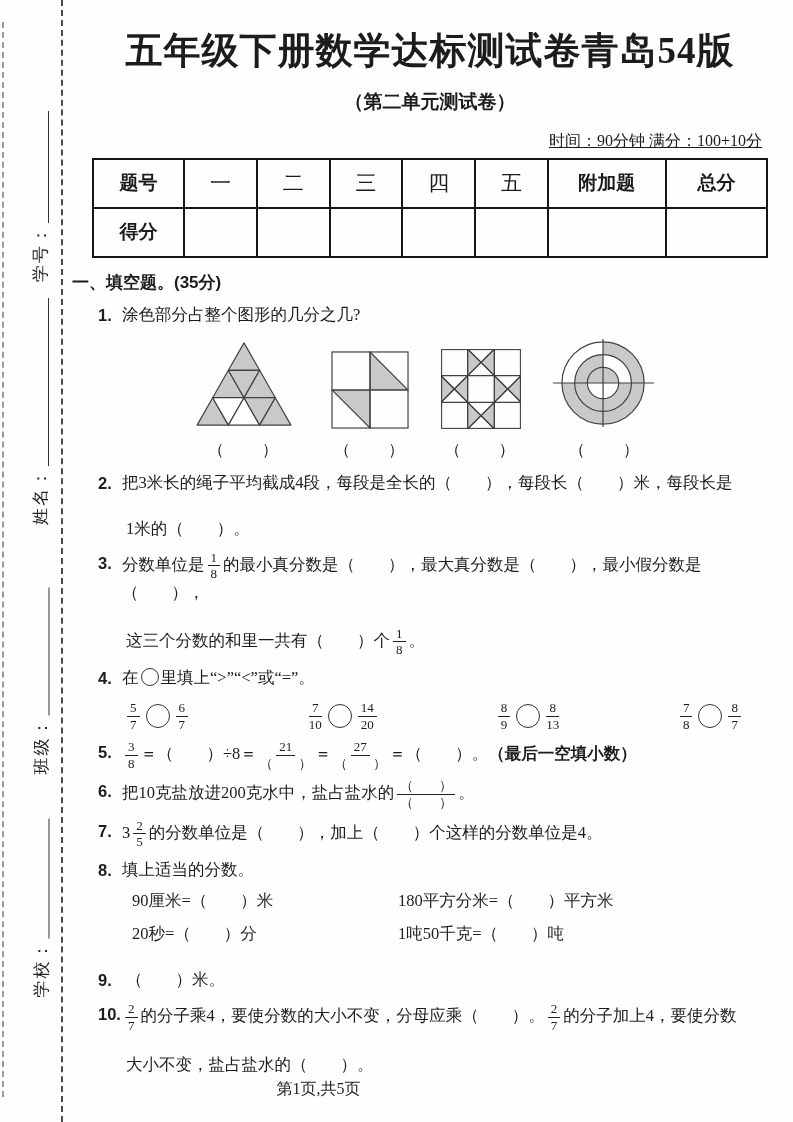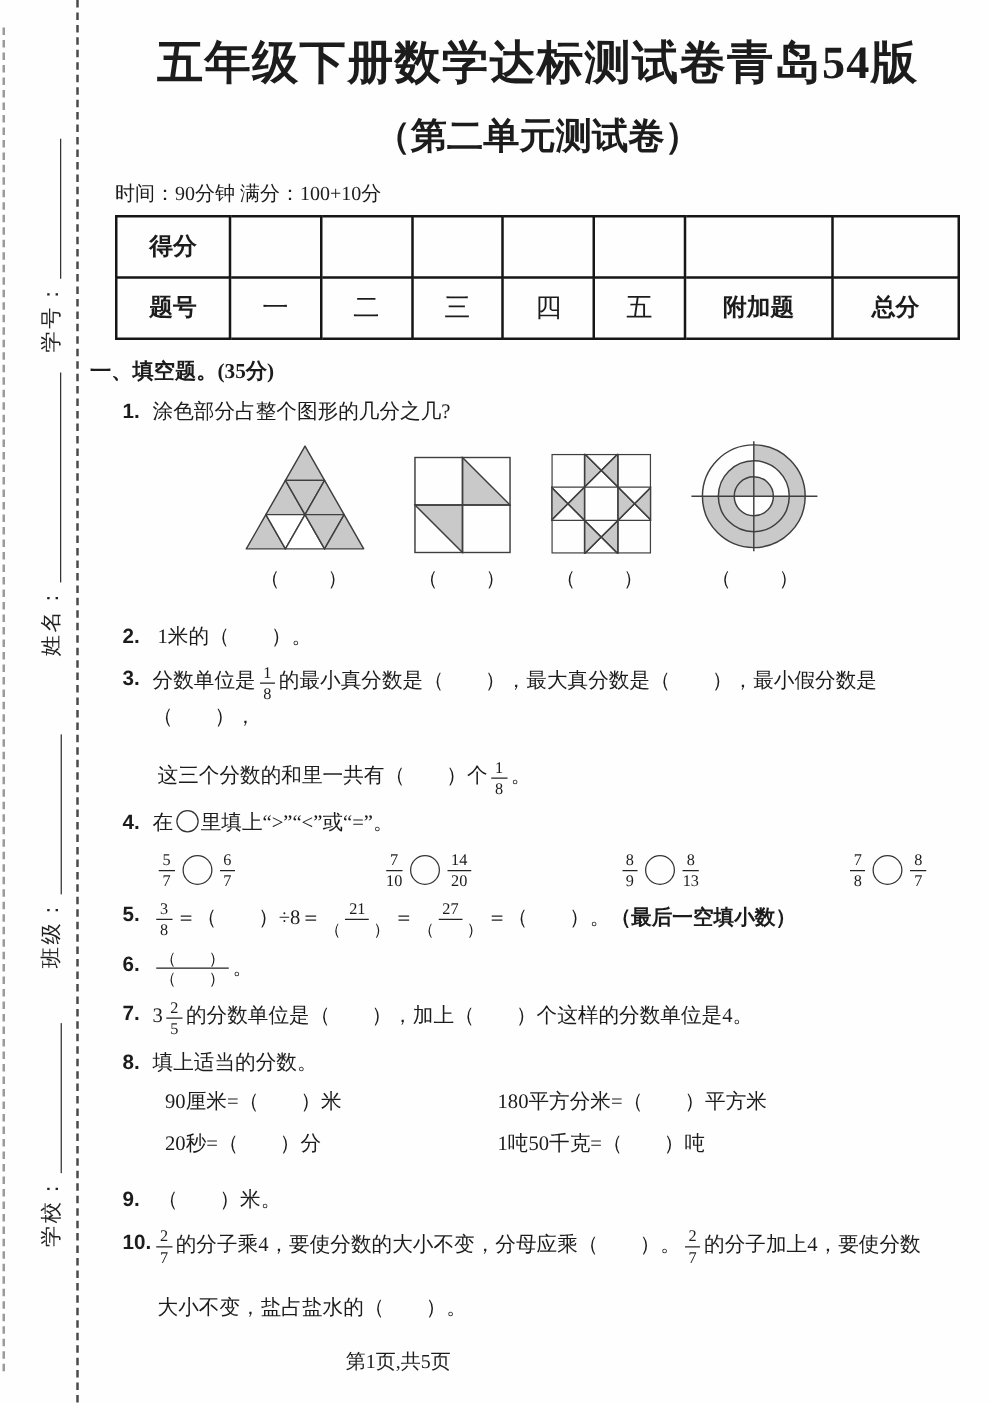--- a/index.html
+++ b/index.html
@@ -16,31 +16,31 @@
     transform:rotate(-90deg);font-size:17px;letter-spacing:2px;color:#222;
   }
   .sb-item .sb-label{white-space:nowrap;line-height:1;}
   .sb-rule{display:inline-block;border-bottom:1.6px solid #333;margin-left:2px;height:4px;}
   
   .content{position:absolute;left:92px;top:30px;width:676px;}
   .title{
     text-align:center;font-size:37px;font-weight:700;letter-spacing:1px;line-height:1.15;
     font-family:"Liberation Serif","DejaVu Serif",serif;
   }
-  .subtitle{text-align:center;font-size:29px;font-weight:700;margin-top:16px;}
-  .meta{text-align:left;font-size:16px;margin-top:16px;padding-right:6px;}
+  .subtitle{text-align:center;font-size:19px;font-weight:700;margin-top:16px;}
+  .meta{text-align:right;font-size:16px;margin-top:16px;padding-right:6px;text-decoration:underline;}
   table.score{width:100%;border-collapse:collapse;table-layout:fixed;margin-top:6px;}
   table.score td{
     border:2px solid #161616;text-align:center;vertical-align:middle;
     font-size:21px;height:45px;
   }
   table.score tr td:first-child,
   table.score tr td:nth-child(7),
   table.score tr td:nth-child(8){font-family:"Liberation Sans","DejaVu Sans",sans-serif;font-weight:700;font-size:19px;}
-  .bold-sans{font-family:Liberation Serif, serif;font-weight:700;}
+  .bold-sans{font-family:Liberation Sans, sans-serif;font-weight:700;}
   .section-heading{margin:13px 0 0 -20px;font-size:17px;}
   
   .q{position:relative;padding-left:30px;font-size:16.5px;line-height:1.5;margin-top:9px;}
   .qno{position:absolute;left:6px;top:0;font-family:"Liberation Sans","DejaVu Sans",sans-serif;font-weight:700;}
   .qline{margin-top:3px;}
   .indent2{padding-left:4px;margin-top:21px;}
   
   .frac{display:inline-flex;flex-direction:column;align-items:center;vertical-align:middle;
         line-height:1.05;font-size:13px;margin:0 3px;text-align:center;}
   .fn{border-bottom:1.3px solid #222;padding:0 3px 1px 3px;}
@@ -94,38 +94,38 @@
         <col style="width:10.8%">
         <col style="width:10.8%">
         <col style="width:10.8%">
       <col style="width:10.8%">
         <col style="width:10.8%">
         <col style="width:17.5%">
         <col style="width:15%">
     </colgroup>
     <tbody>
         <tr>
-      <td>得分</td>
-      <td></td>
-      <td></td>
-      <td></td>
-      <td></td>
-      <td></td>
-      <td></td>
-      <td></td>
-    </tr>
-    <tr>
       <td>题号</td>
       <td>一</td>
       <td>二</td>
       <td>三</td>
       <td>四</td>
       <td>五</td>
       <td>附加题</td>
       <td>总分</td>
+    </tr>
+    <tr>
+      <td>得分</td>
+      <td></td>
+      <td></td>
+      <td></td>
+      <td></td>
+      <td></td>
+      <td></td>
+      <td></td>
     </tr>
   </tbody>
     </table>
 
   <div class="section-heading bold-sans">一、填空题。(35分)</div>
 
   <div class="q">
     <span class="qno">1.</span>
     <span>涂色部分占整个图形的几分之几?</span>
     <div class="figrow">
@@ -211,20 +211,21 @@
           </g>
         </svg>
         <div class="figcap">（　　）</div>
       </div>
 
     </div>
   </div>
 
   <div class="q">
     <span class="qno">2.</span>
+    <div>把3米长的绳子平均截成4段，每段是全长的（　　），每段长（　　）米，每段长是</div>
     <div class="qline indent2">1米的（　　）。</div>
   </div>
 
   <div class="q">
     <span class="qno">3.</span>
     <div>
       <span>分数单位是</span><span class="frac">
           <span class="fn">1</span>
           <span class="fd">8</span>
         </span><span>的最小真分数是（　　），最大真分数是（　　），最小假分数是（　　），</span>
@@ -299,21 +300,21 @@
         <span class="fn">21</span>
         <span class="fd">（　　）</span>
       </span><span>＝</span><span class="frac">
         <span class="fn">27</span>
         <span class="fd">（　　）</span>
       </span><span>＝（　　）。</span><span class="bold-sans">（最后一空填小数）</span>
   </div>
 
   <div class="q">
     <span class="qno">6.</span>
-    <span class="frac">
+    <span>把10克盐放进200克水中，盐占盐水的</span><span class="frac">
         <span class="fn">（　　）</span>
         <span class="fd">（　　）</span>
       </span><span>。</span>
   </div>
 
   <div class="q">
     <span class="qno">7.</span>
     <span>3</span><span class="frac">
         <span class="fn">2</span>
         <span class="fd">5</span>

